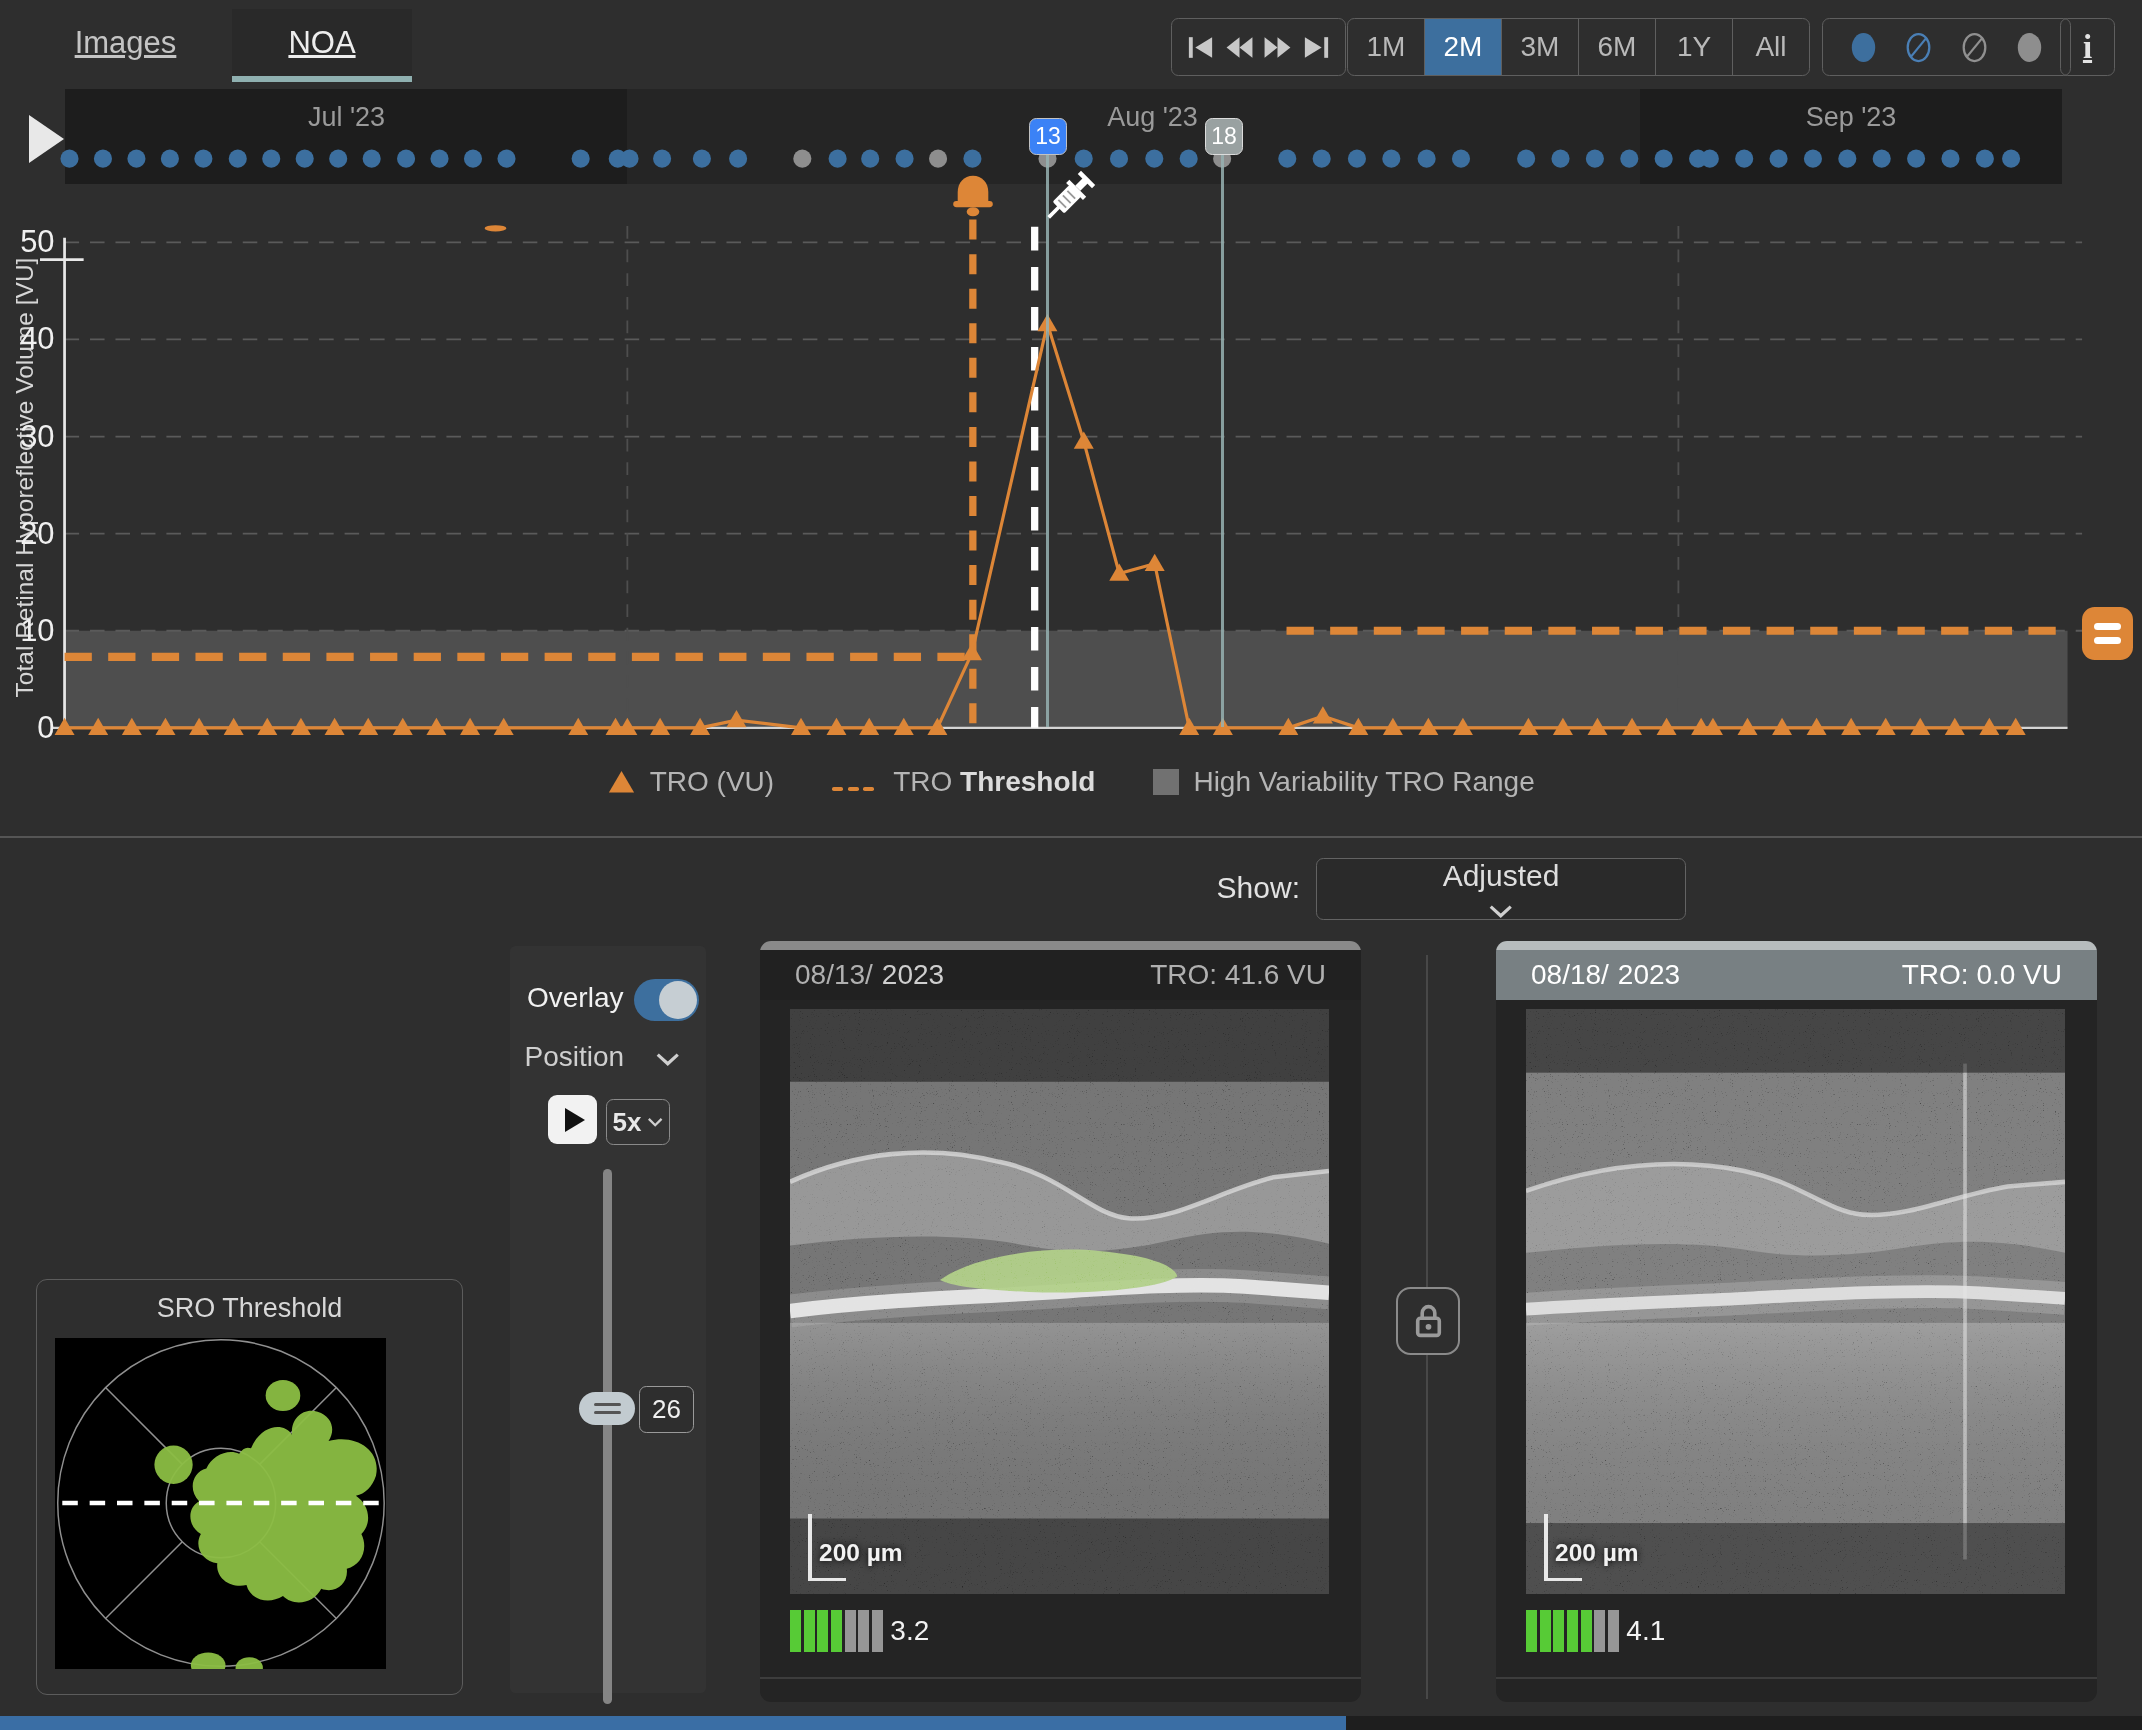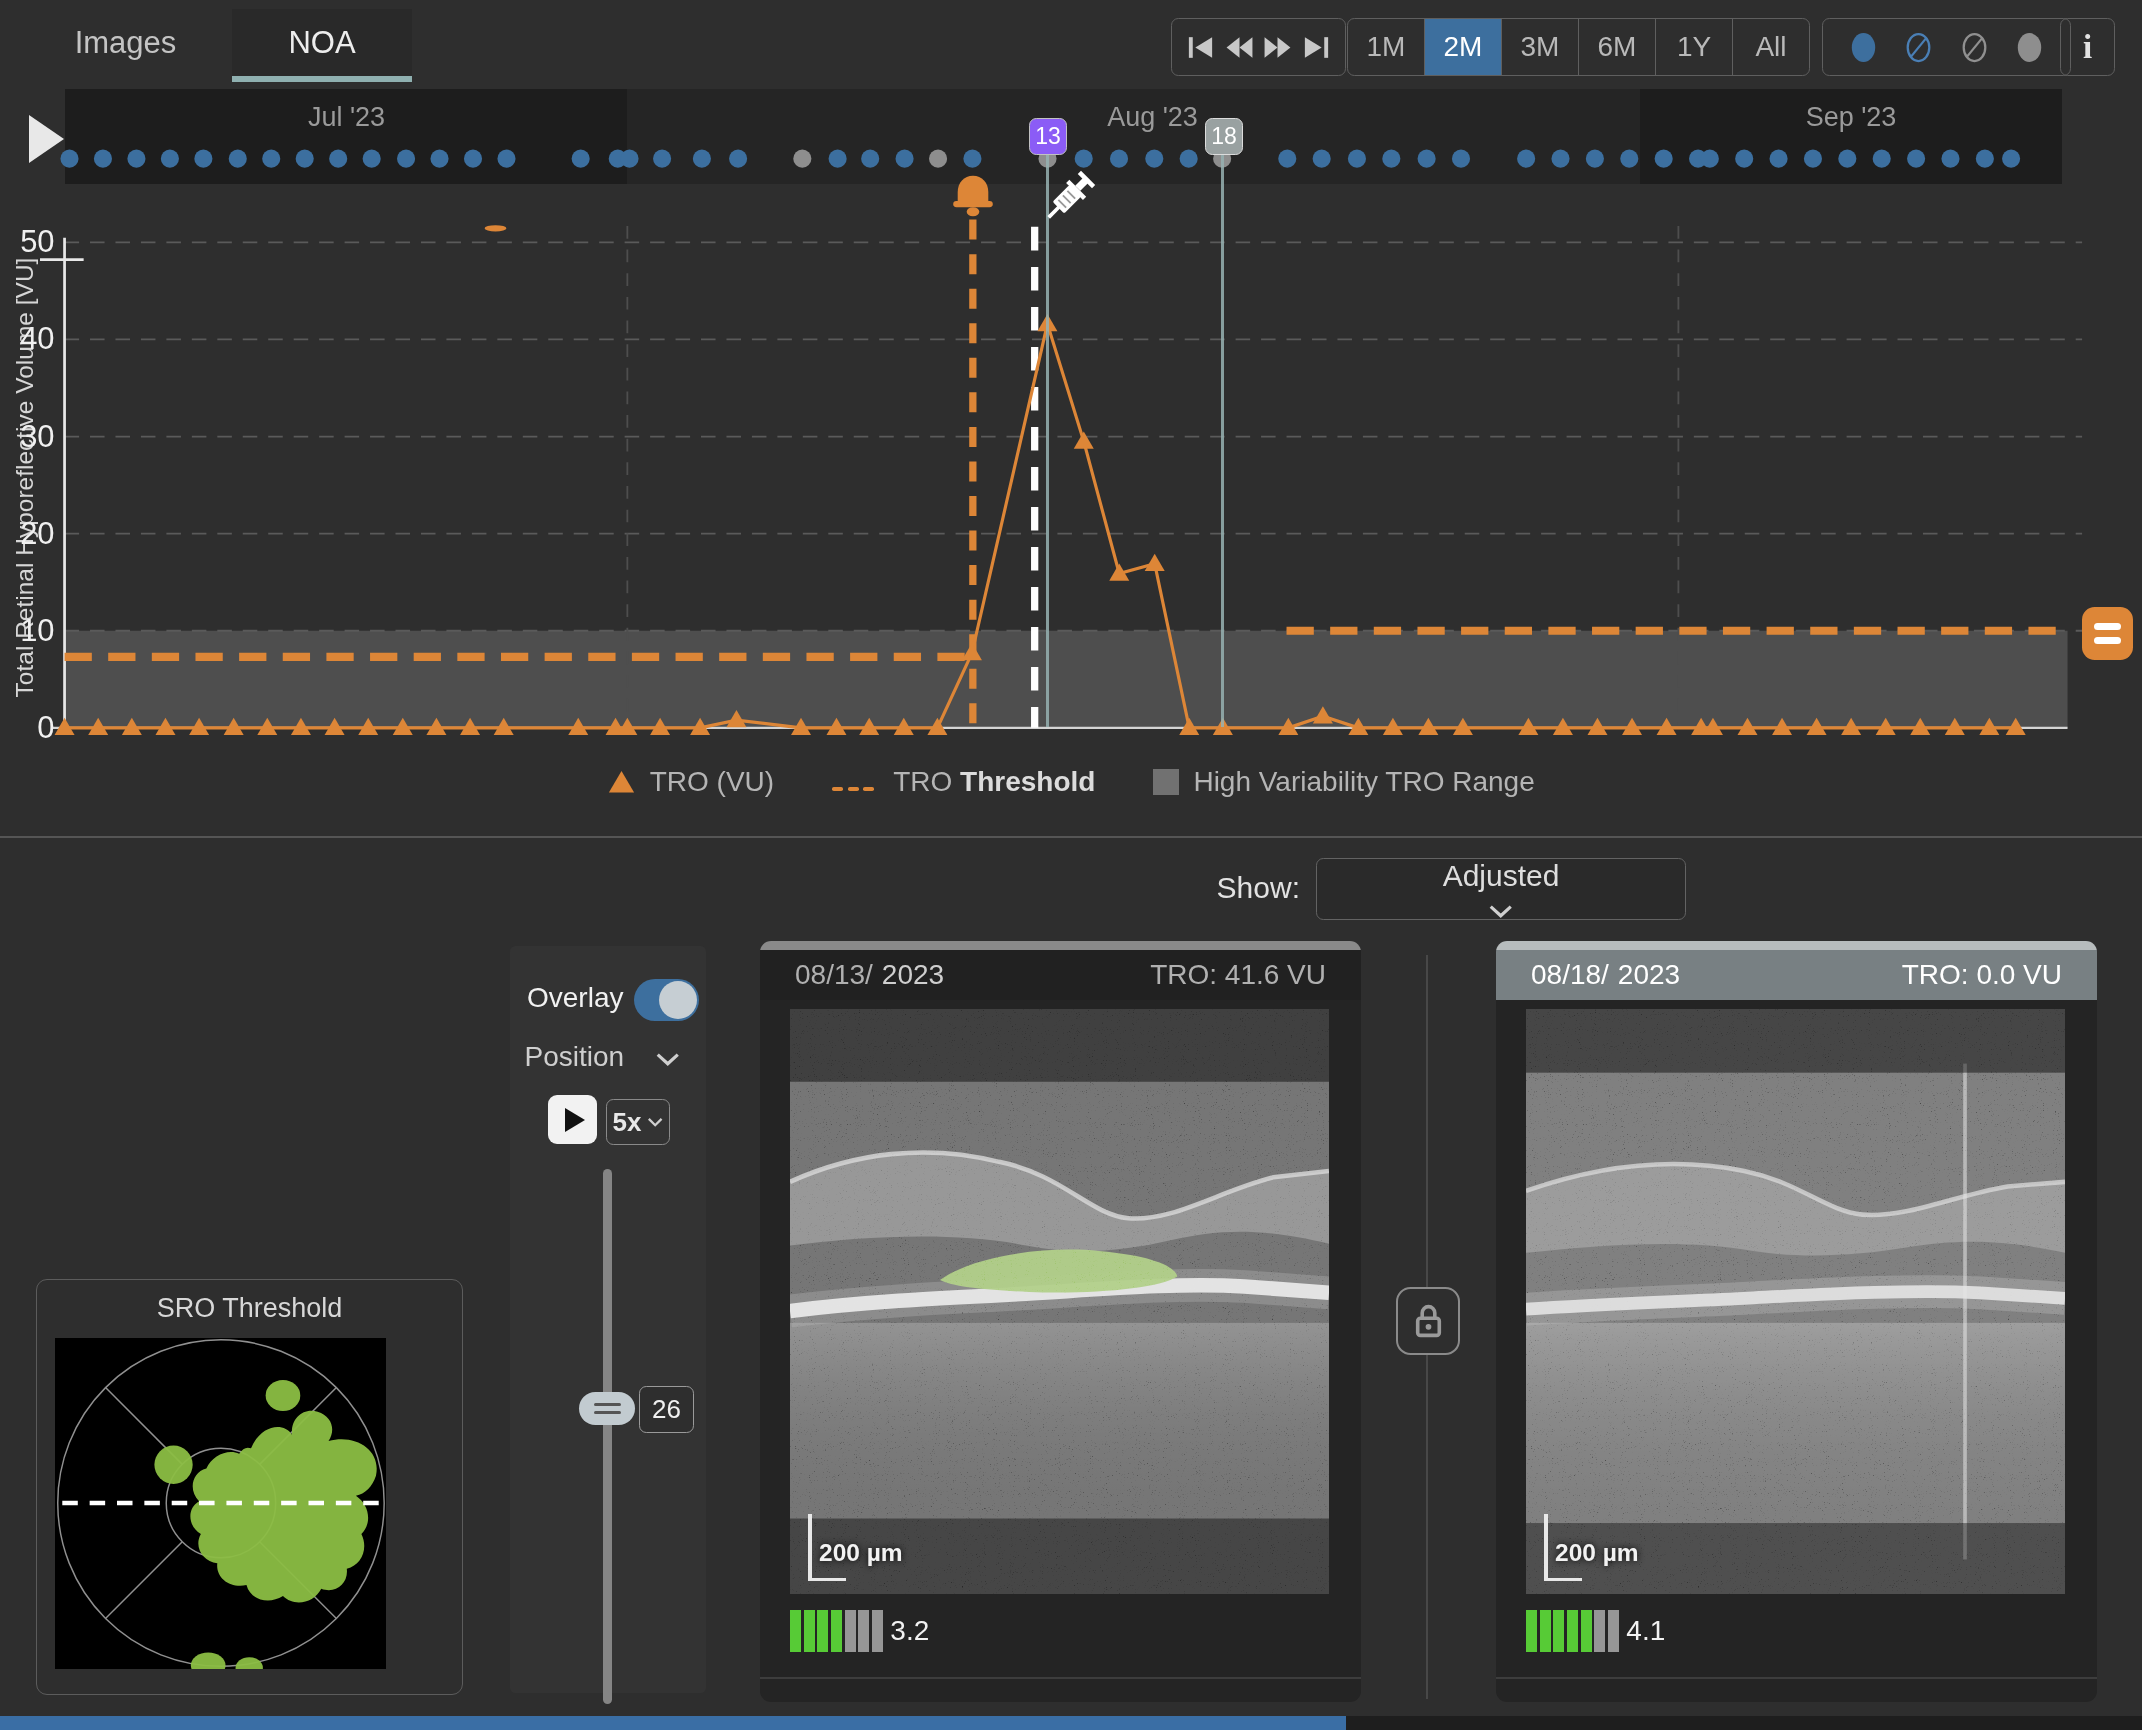--- a/index.html
+++ b/index.html
@@ -1,19 +1,19 @@
 <!DOCTYPE html>
 <html style="font-size:14.5px"><head>
 <meta charset="utf-8">
 <style>
   html,body{margin:0;padding:0;background:#1a1a1a;}
   .app{position:relative;width:2143px;height:1730px;background:#2e2e2e;
        font-family:"Liberation Sans",sans-serif;overflow:hidden;color:#ccc;}
   .abs{position:absolute;}
-  .flexc{display:flex;align-items:center;justify-content:center;}
+  .flexc{display:flex;align-items:center;justify-content:center;text-decoration:underline;}
 
   
   .tab-images{left:53px;top:14.5px;width:145px;height:56px;font-size:31px;color:#c4c4c4;}
   .tab-noa{left:232px;top:9px;width:180px;height:67px;background:#292929;
            font-size:31px;color:#ededed;border-bottom:6.4px solid #8FB0B0;}
   .ctl-group{top:18px;height:56px;border:1.8px solid #5f5f5f;border-radius:7.3px;display:flex;align-items:center;}
   .pb-group{left:1171px;width:155px;justify-content:space-around;padding:0 9px;}
   .pb-btn{width:31px;height:31px;cursor:pointer;}
   .range-group{left:1347px;overflow:hidden;}
   .range-btn{width:76px;height:56px;display:flex;align-items:center;justify-content:center;
@@ -24,21 +24,21 @@
   .info-btn{left:2060px;width:53px;font-size:33px;color:#e3e3e3;font-family:"Liberation Serif",serif;font-weight:bold;}
 
   
   .tl-band{position:absolute;top:89px;height:95px;z-index:1;}
   .tl-label{position:absolute;top:12.7px;width:100%;text-align:center;font-size:27px;color:#9a9a9a;}
   .play-tri{left:29px;top:115px;width:0;height:0;border-left:35px solid #e8e8e8;
             border-top:24.5px solid transparent;border-bottom:24.5px solid transparent;z-index:2;}
   #dots-svg{left:0;top:89px;z-index:2;}
   .marker-line{position:absolute;top:151px;width:2.7px;background:rgba(150,178,178,0.85);z-index:4;}
   .marker-badge{position:absolute;top:118px;width:36px;height:35px;border:1.8px solid #c2c2c2;border-radius:7.3px;
-                display:flex;align-items:center;justify-content:center;font-size:23px;color:#fff;background:#8b5cf6;z-index:6;}
+                display:flex;align-items:center;justify-content:center;font-size:23px;color:#fff;background:#3b82f6;z-index:6;}
   .marker-badge.selected{background:#99a1a1;border-color:#dcdcdc;}
 
   
   #chart-svg{left:0;top:185px;overflow:visible;z-index:3;}
   .y-title{left:-300px;top:461px;width:655px;height:33px;text-align:center;font-size:24.5px;color:#d6d6d6;
            transform:rotate(-90deg);z-index:3;}
   .bell{top:173px;z-index:5;}
   .syringe{top:164px;z-index:5;}
   .thr-handle{left:2082px;top:607px;width:51px;height:53px;background:#DD8637;border-radius:12.7px;
               display:flex;flex-direction:column;align-items:center;justify-content:center;gap:7.3px;z-index:5;}

